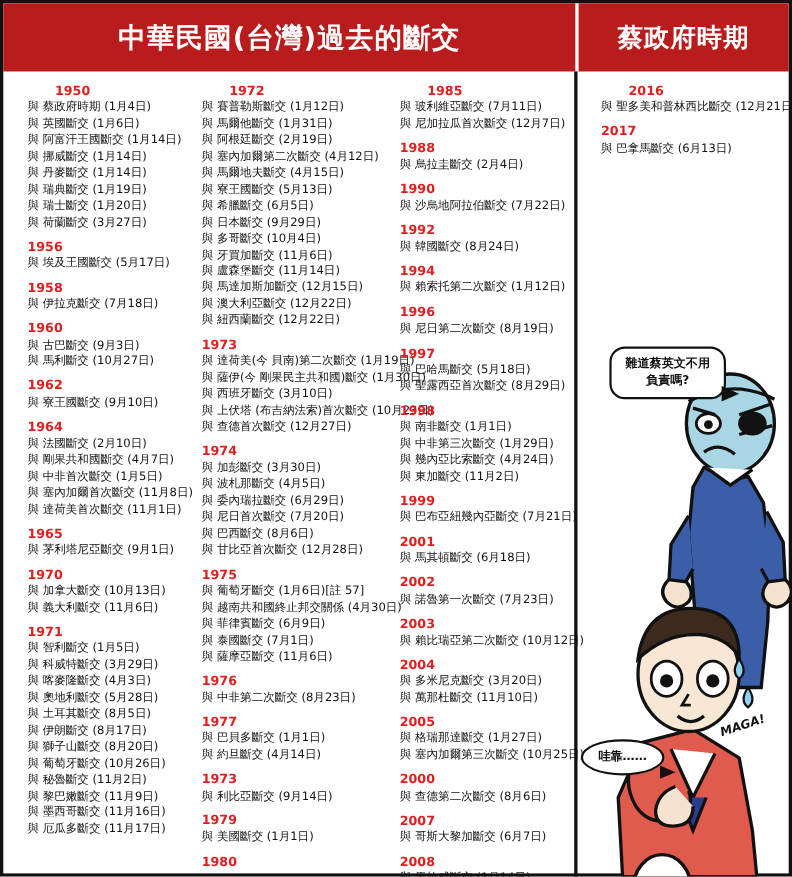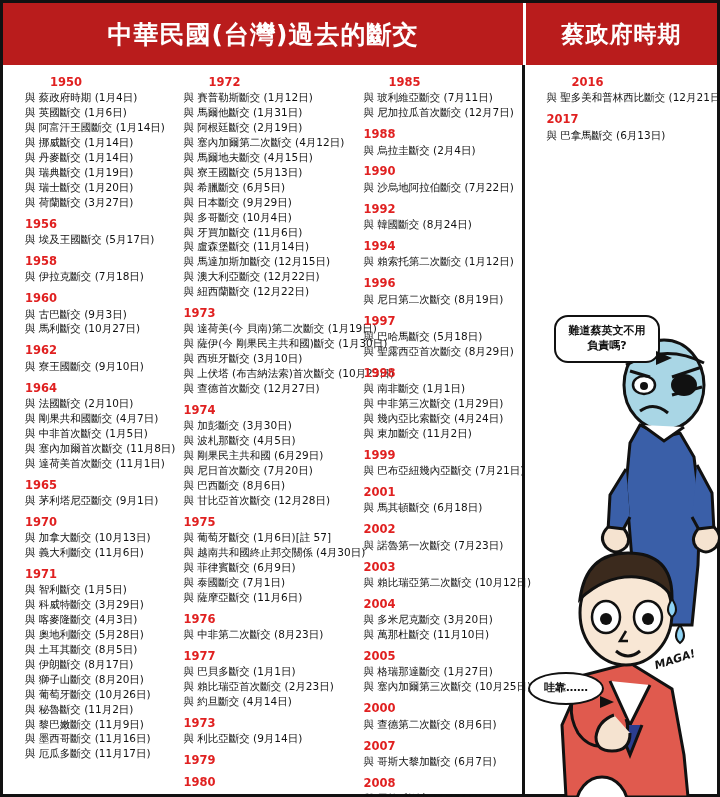--- a/index.html
+++ b/index.html
@@ -124,39 +124,39 @@
           <div class="entry">與 紐西蘭斷交 (12月22日)</div>
           <div class="year">1973</div>
           <div class="entry">與 達荷美(今 貝南)第二次斷交 (1月19日)</div>
           <div class="entry">與 薩伊(今 剛果民主共和國)斷交 (1月30日)</div>
           <div class="entry">與 西班牙斷交 (3月10日)</div>
           <div class="entry">與 上伏塔 (布吉納法索)首次斷交 (10月23日)</div>
           <div class="entry">與 查德首次斷交 (12月27日)</div>
           <div class="year">1974</div>
           <div class="entry">與 加彭斷交 (3月30日)</div>
           <div class="entry">與 波札那斷交 (4月5日)</div>
-          <div class="entry">與 剛果民主共和國 (6月29日)</div>
+          <div class="entry">與 委內瑞拉斷交 (6月29日)</div>
           <div class="entry">與 尼日首次斷交 (7月20日)</div>
           <div class="entry">與 巴西斷交 (8月6日)</div>
           <div class="entry">與 甘比亞首次斷交 (12月28日)</div>
           <div class="year">1975</div>
           <div class="entry">與 葡萄牙斷交 (1月6日)[註 57]</div>
           <div class="entry">與 越南共和國終止邦交關係 (4月30日)</div>
           <div class="entry">與 菲律賓斷交 (6月9日)</div>
           <div class="entry">與 泰國斷交 (7月1日)</div>
           <div class="entry">與 薩摩亞斷交 (11月6日)</div>
           <div class="year">1976</div>
           <div class="entry">與 中非第二次斷交 (8月23日)</div>
           <div class="year">1977</div>
           <div class="entry">與 巴貝多斷交 (1月1日)</div>
-          <div class="entry">與 賴比瑞亞首次斷交 (2月23日)</div>
           <div class="entry">與 約旦斷交 (4月14日)</div>
           <div class="year">1973</div>
           <div class="entry">與 利比亞斷交 (9月14日)</div>
           <div class="year">1979</div>
+          <div class="entry">與 美國斷交 (1月1日)</div>
           <div class="year">1980</div>
         </div>
       <div class="col col3">
           <div class="year">1985</div>
           <div class="entry">與 玻利維亞斷交 (7月11日)</div>
           <div class="entry">與 尼加拉瓜首次斷交 (12月7日)</div>
           <div class="year">1988</div>
           <div class="entry">與 烏拉圭斷交 (2月4日)</div>
           <div class="year">1990</div>
           <div class="entry">與 沙烏地阿拉伯斷交 (7月22日)</div>

